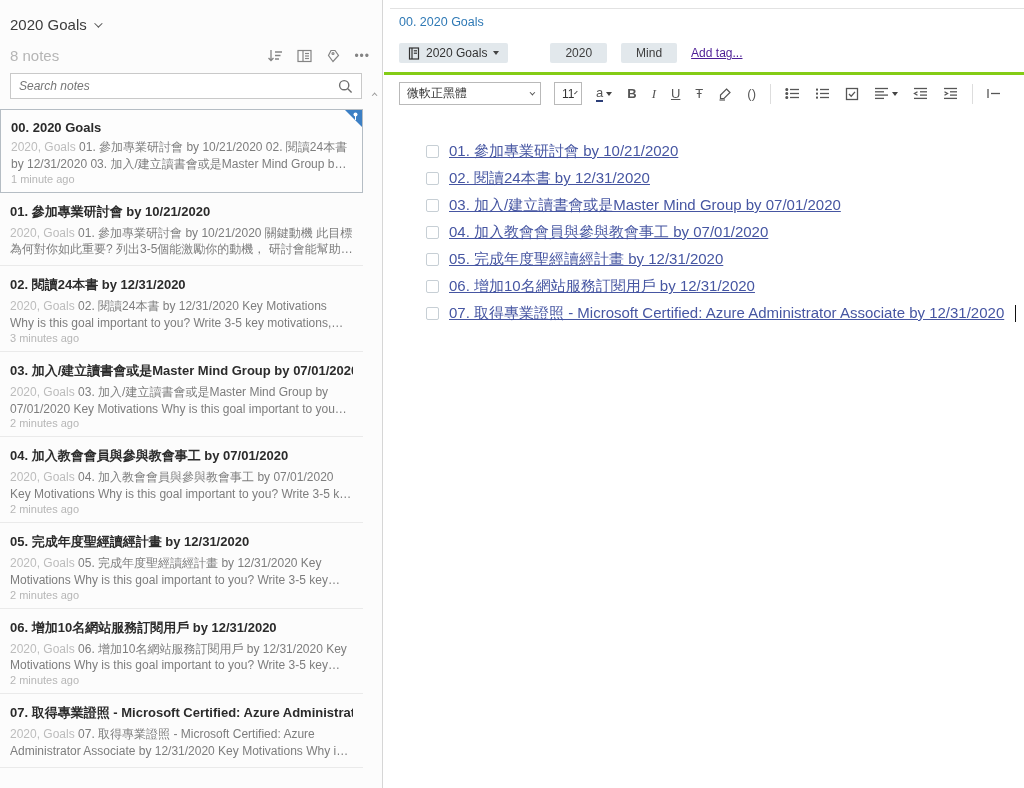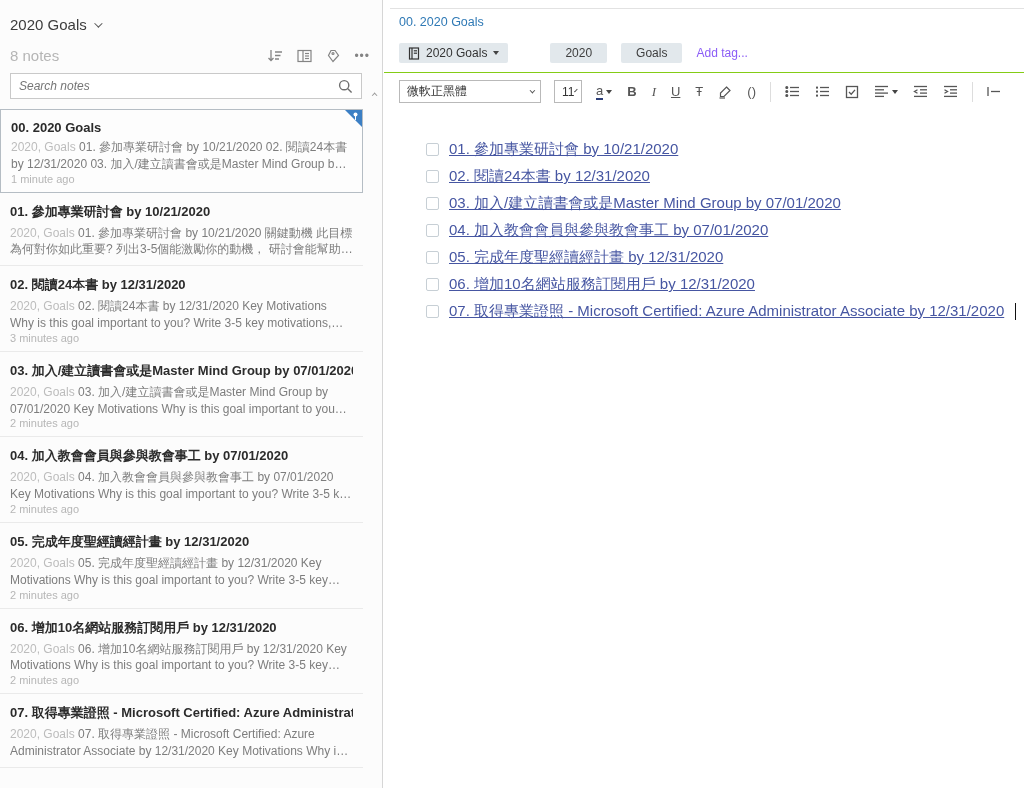--- a/index.html
+++ b/index.html
@@ -39,23 +39,23 @@
   .ntime { font-size:11px; color:#b6b6b6; margin-top:0; }
 
   
   .right { position:absolute; left:384px; top:0; width:640px; height:788px; background:#fff; }
   .rp-topline { position:absolute; top:8px; left:6px; right:0; height:1px; background:#e2e2e2; }
   .note-title-link { display:inline-block; margin:15px 0 0 15px; font-size:12.5px; color:#2f79b5; cursor:pointer; }
   .tag-row { display:flex; align-items:center; gap:14px; margin:13px 0 0 15px; }
   .nb-btn { display:flex; align-items:center; gap:6px; background:#e2e8ec; padding:3px 9px; border-radius:2px; font-size:12px; color:#333; cursor:pointer; }
   .nb-btn svg { display:block; }
   .tag-chip { background:#e2e8ec; padding:3px 15px; border-radius:2px; font-size:12px; color:#3d3d3d; cursor:pointer; }
-  .add-tag { font-size:12px; color:#8b5cf6; cursor:text; }
-
-  .toolbar { display:flex; align-items:center; gap:13px; margin-top:9px; border-top:1px solid #84cc16; padding:7px 0 7px 15px; overflow:hidden; white-space:nowrap; }
+  .add-tag { font-size:12px; color:#4c1d95; cursor:text;text-decoration:underline; }
+
+  .toolbar { display:flex; align-items:center; gap:13px; margin-top:9px; border-top:3px solid #84cc16; padding:7px 0 7px 15px; overflow:hidden; white-space:nowrap; }
   .tb-select { display:flex; align-items:center; justify-content:space-between; border:1px solid #b9b9b9; background:#fff; height:23px; padding:0 7px; font-size:12px; color:#333; cursor:pointer; }
   .tb-font { width:142px; }
   .tb-size { width:28px; }
   .tb-btn { display:flex; align-items:center; gap:3px; color:#565656; font-size:13px; cursor:pointer; background:none; border:none; font-family:inherit; padding:0 1px; }
   .tb-btn svg { display:block; }
   .tb-bold { font-weight:bold; }
   .tb-italic { font-style:italic; font-family:"Liberation Serif",serif; }
   .tb-underline { text-decoration:underline; }
   .tb-color .a-glyph { border-bottom:2px solid #2c3e78; line-height:1; padding-bottom:1px; }
   .tb-caret { width:0; height:0; border-left:3.5px solid transparent; border-right:3.5px solid transparent; border-top:4px solid #444; }
@@ -194,21 +194,21 @@
             <line x1="5.8" y1="3.8" x2="9" y2="3.8"></line>
             <line x1="5.8" y1="6.2" x2="9" y2="6.2"></line>
         </svg>
         <span>2020 Goals</span>
         <span class="tb-caret"></span>
       </span>
       <span style="display:flex;gap:14px;padding-left:28px;">
 
           <span class="tag-chip">2020</span>
 
-          <span class="tag-chip">Goals</span>
+          <span class="tag-chip">Mind</span>
         </span>
       <span class="add-tag">Add tag...</span>
     </div>
 
     <div class="toolbar">
       <span class="tb-select tb-font">
         <span>微軟正黑體</span>
         <span class="chev down small"></span>
       </span>
       <span class="tb-select tb-size">

